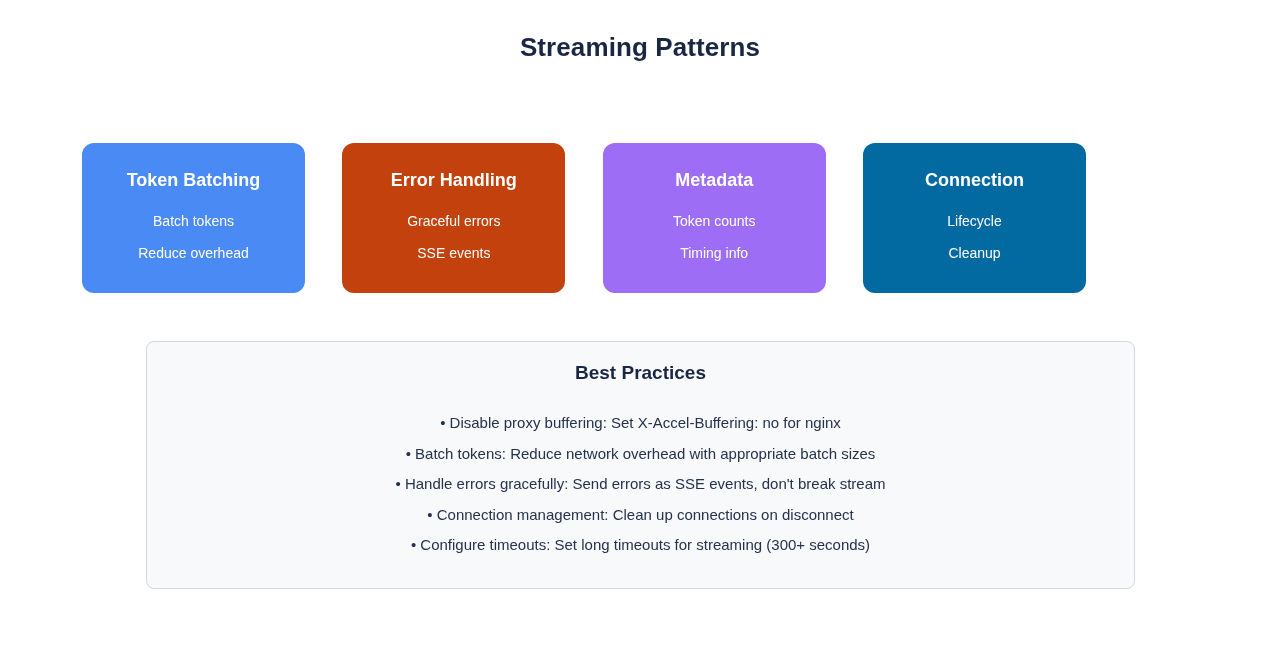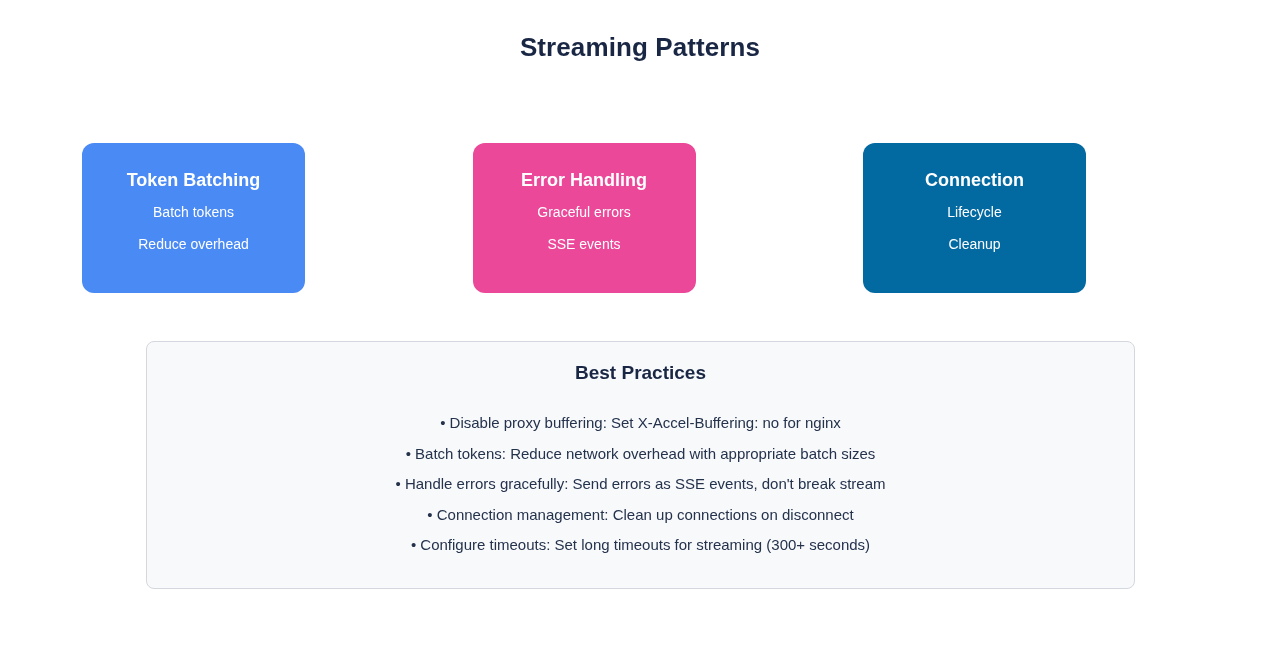--- a/index.html
+++ b/index.html
@@ -72,21 +72,21 @@
   }
 
   .pattern-card .card-line {
     font-size: 14px;
     font-weight: normal;
     line-height: 18px;
     color: #ffffff;
     text-align: center;
   }
 
-  .pattern-card .card-line-1 { margin-top: 12px; }
+  .pattern-card .card-line-1 { margin-top: 21px; }
   .pattern-card .card-line-2 { margin-top: 14px; }
 
   
   .practices-panel {
     position: absolute;
     left: 146px;
     top: 341px;
     width: 989px;
     height: 248px;
     box-sizing: border-box;
@@ -128,26 +128,31 @@
   <div class="page-title">Streaming Patterns</div>
 
   <div class="card-row">
 
     <div class="pattern-card" style="background: rgb(74, 138, 244);">
       <div class="card-title">Token Batching</div>
       <div class="card-line card-line-1">Batch tokens</div>
       <div class="card-line card-line-2">Reduce overhead</div>
     </div>
 
-    <div class="pattern-card" style="background: #ec4899;">
+    <div class="pattern-card" style="background: #c2410c;">
       <div class="card-title">Error Handling</div>
       <div class="card-line card-line-1">Graceful errors</div>
       <div class="card-line card-line-2">SSE events</div>
     </div>
 
+    <div class="pattern-card" style="background: rgb(157, 110, 245);">
+      <div class="card-title">Metadata</div>
+      <div class="card-line card-line-1">Token counts</div>
+      <div class="card-line card-line-2">Timing info</div>
+    </div>
 
     <div class="pattern-card" style="background: #0369a1;">
       <div class="card-title">Connection</div>
       <div class="card-line card-line-1">Lifecycle</div>
       <div class="card-line card-line-2">Cleanup</div>
     </div>
 
   </div>
 
   <div class="practices-panel" style="background: rgb(248, 249, 251); border-color: rgb(213, 215, 222);">

